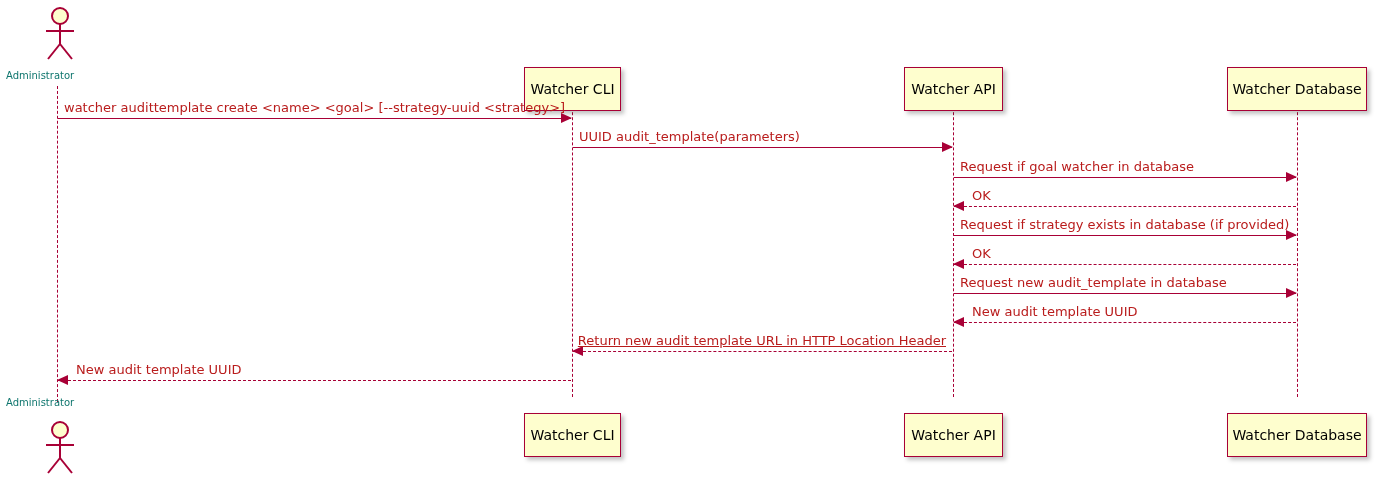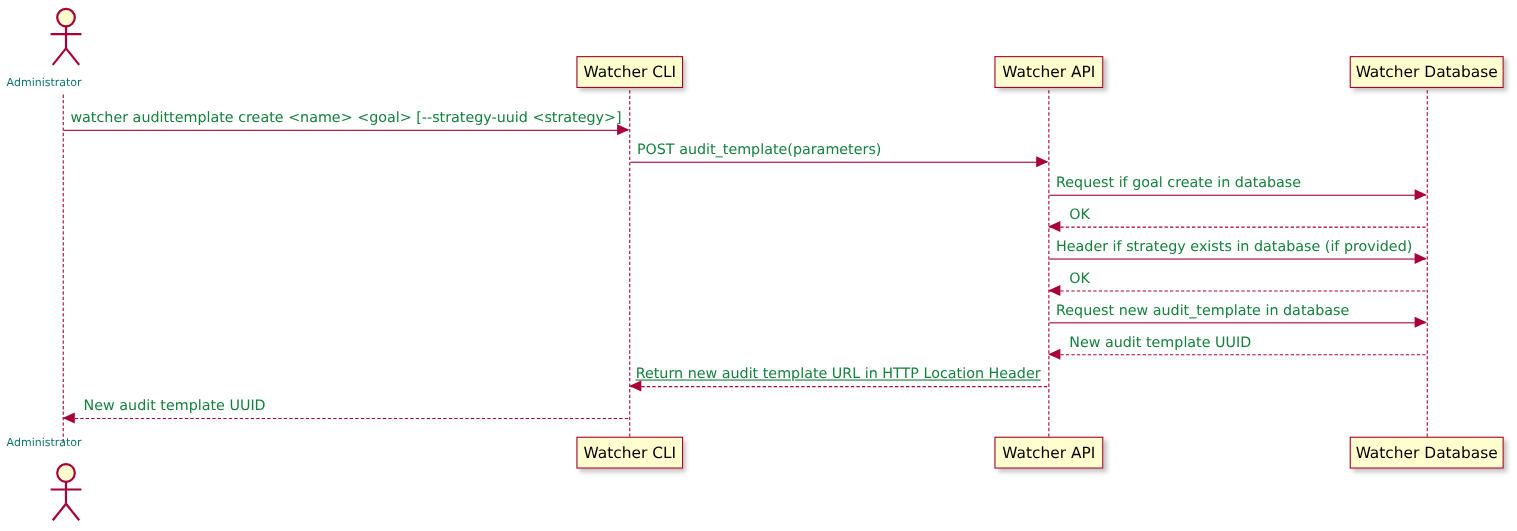--- a/index.html
+++ b/index.html
@@ -32,21 +32,22 @@
     border: 1.5px solid #A80036;
     color: #000000;
     font-size: 14px;
     line-height: 1;
     display: flex;
     align-items: center;
     justify-content: center;
     white-space: nowrap;
     box-shadow: 3px 3px 4px rgba(40,40,40,0.28);
     padding: 0 9px;
-    height: 29px;
+    height: 44px;
+    margin-top: 16px;
   }
   
   .actor {
     position: absolute;
     width: 44px;
     height: 56px;
   }
   .actor-label {
     position: absolute;
     font-size: 10px;
@@ -84,21 +85,21 @@
   .msg.to-left .head {
     left: -1px;
     border-top: 5px solid transparent;
     border-bottom: 5px solid transparent;
     border-right: 11px solid #A80036;
   }
   .msg .label {
     position: absolute;
     bottom: 4px;
     font-size: 13px;
-    color: #15803d;
+    color: #b91c1c;
     white-space: nowrap;
     line-height: 1;
   }
   .msg.to-right .label { left: 6px; }
   .msg.to-left  .label { left: 18px; }
   .msg.label-right .label { left: auto; right: 6px; text-decoration: underline; }
 </style>
 </head>
 <body>
 
@@ -157,39 +158,39 @@
 
   <div class="msg to-right" style="left:58px; top:118px; width:513px;">
     <div class="line"></div>
     <div class="head"></div>
     <div class="label">watcher audittemplate create &lt;name&gt; &lt;goal&gt; [--strategy-uuid &lt;strategy&gt;]</div>
   </div>
 
   <div class="msg to-right" style="left:573px; top:147px; width:379px;">
     <div class="line"></div>
     <div class="head"></div>
-    <div class="label">POST audit_template(parameters)</div>
+    <div class="label">UUID audit_template(parameters)</div>
   </div>
 
   <div class="msg to-right" style="left:954px; top:177px; width:342px;">
     <div class="line"></div>
     <div class="head"></div>
-    <div class="label">Request if goal create in database</div>
+    <div class="label">Request if goal watcher in database</div>
   </div>
 
   <div class="msg to-left dotted" style="left:954px; top:206px; width:342px;">
     <div class="line"></div>
     <div class="head"></div>
     <div class="label">OK</div>
   </div>
 
   <div class="msg to-right" style="left:954px; top:235px; width:342px;">
     <div class="line"></div>
     <div class="head"></div>
-    <div class="label">Header if strategy exists in database (if provided)</div>
+    <div class="label">Request if strategy exists in database (if provided)</div>
   </div>
 
   <div class="msg to-left dotted" style="left:954px; top:264px; width:342px;">
     <div class="line"></div>
     <div class="head"></div>
     <div class="label">OK</div>
   </div>
 
   <div class="msg to-right" style="left:954px; top:293px; width:342px;">
     <div class="line"></div>

